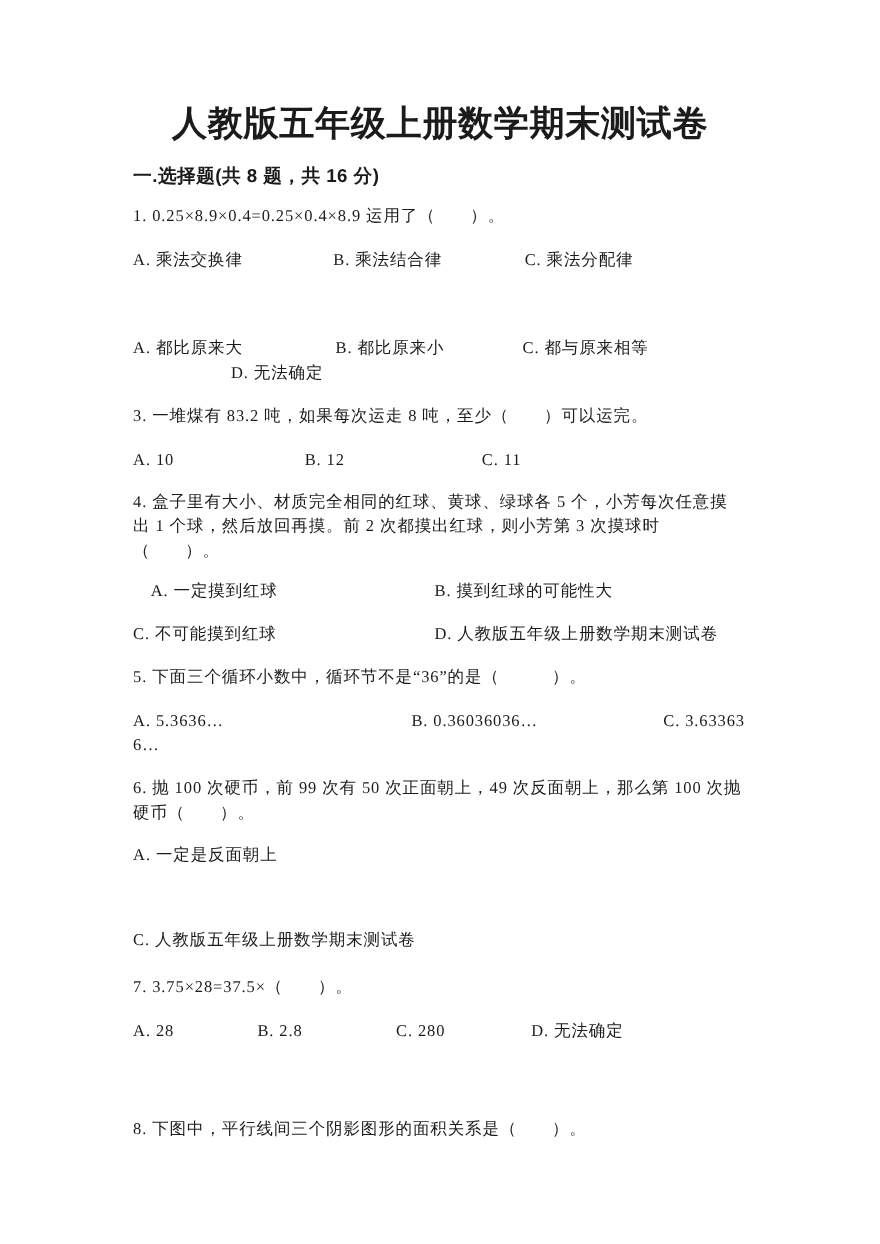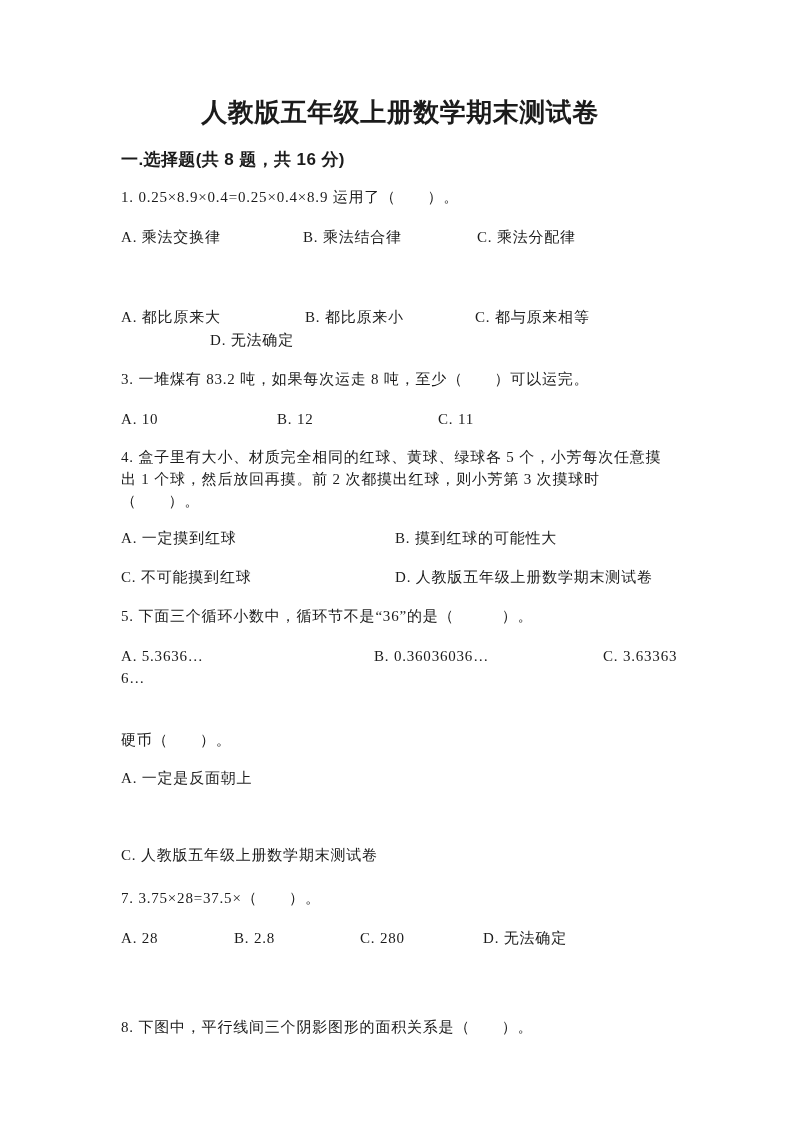--- a/index.html
+++ b/index.html
@@ -16,21 +16,21 @@
     font-family: "Liberation Serif", serif;
     overflow: hidden;
   }
   .doc-title {
     position: absolute;
     top: 96px;
     left: 0;
     width: 800px;
     text-align: center;
     font-family: "Liberation Sans", sans-serif;
-    font-size: 26px;
+    font-size: 32px;
     font-weight: 700;
     line-height: 32px;
     letter-spacing: 0.5px;
     white-space: nowrap;
   }
   .row {
     position: absolute;
     left: 121px;
     width: 566px;
     font-size: 15px;
@@ -79,36 +79,37 @@
   <div class="row" style="top:409px">
     <span class="opt" style="left:0px">A. 10</span>
     <span class="opt" style="left:156px">B. 12</span>
     <span class="opt" style="left:317px">C. 11</span>
   </div>
 
   <div class="row" style="top:447px">4. 盒子里有大小、材质完全相同的红球、黄球、绿球各 5 个，小芳每次任意摸</div>
   <div class="row" style="top:469px">出 1 个球，然后放回再摸。前 2 次都摸出红球，则小芳第 3 次摸球时</div>
   <div class="row" style="top:491px">（　　）。</div>
   <div class="row" style="top:528px">
-    <span class="opt" style="left:0px">A. 一定摸到红球</span>
+    <span class="opt" style="left:16px">A. 一定摸到红球</span>
     <span class="opt" style="left:274px">B. 摸到红球的可能性大</span>
   </div>
   <div class="row" style="top:567px">
     <span class="opt" style="left:0px">C. 不可能摸到红球</span>
     <span class="opt" style="left:274px">D. 人教版五年级上册数学期末测试卷</span>
   </div>
 
   <div class="row" style="top:606px">5. 下面三个循环小数中，循环节不是“36”的是（　　　）。</div>
   <div class="row" style="top:646px">
     <span class="opt" style="left:0px">A. 5.3636…</span>
     <span class="opt" style="left:253px">B. 0.36036036…</span>
     <span class="opt" style="left:482px">C. 3.63363</span>
   </div>
   <div class="row" style="top:668px">6…</div>
 
+  <div class="row" style="top:707px">6. 抛 100 次硬币，前 99 次有 50 次正面朝上，49 次反面朝上，那么第 100 次抛</div>
   <div class="row" style="top:730px">硬币（　　）。</div>
   <div class="row" style="top:768px">A. 一定是反面朝上</div>
   <div class="row" style="top:845px">C. 人教版五年级上册数学期末测试卷</div>
 
   <div class="row" style="top:888px">7. 3.75×28=37.5×（　　）。</div>
   <div class="row" style="top:928px">
     <span class="opt" style="left:0px">A. 28</span>
     <span class="opt" style="left:113px">B. 2.8</span>
     <span class="opt" style="left:239px">C. 280</span>
     <span class="opt" style="left:362px">D. 无法确定</span>

